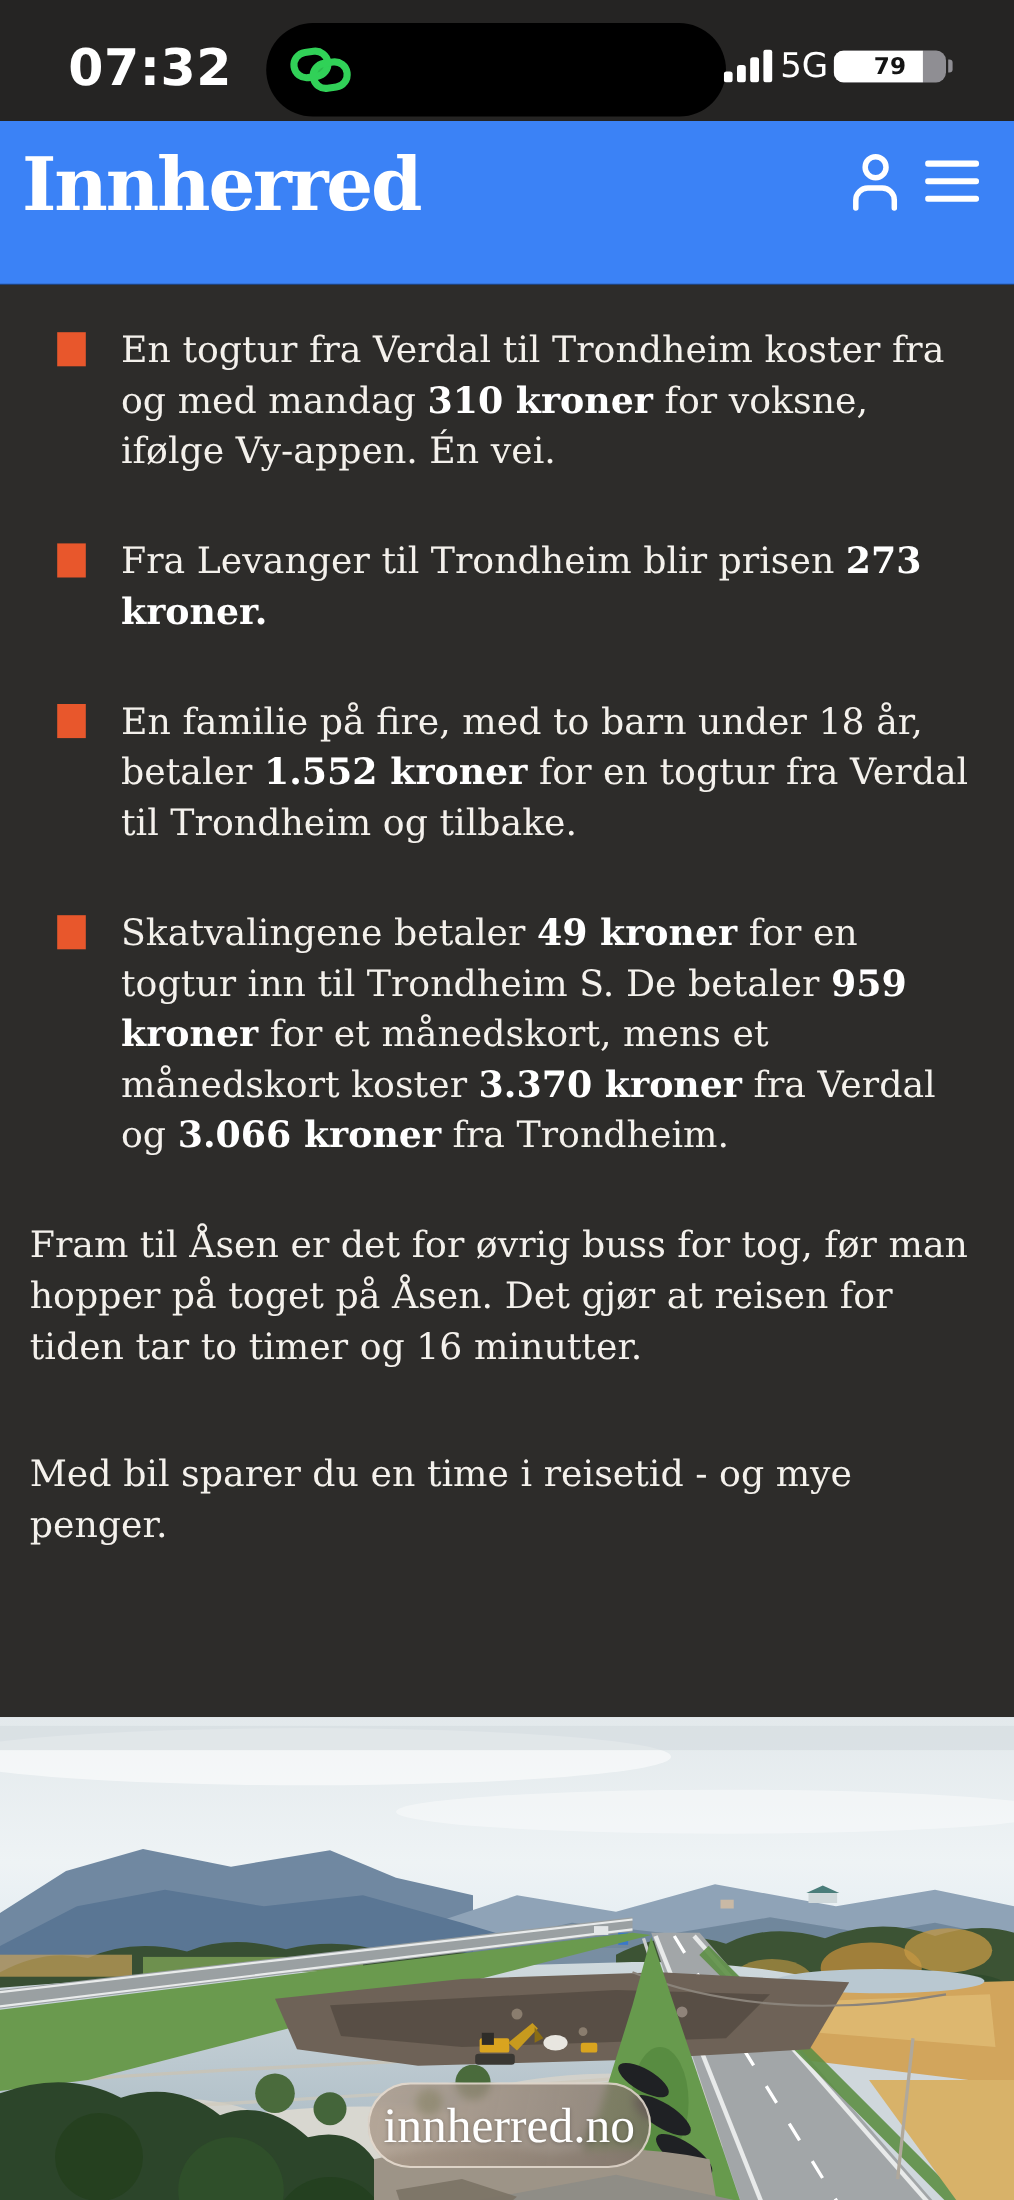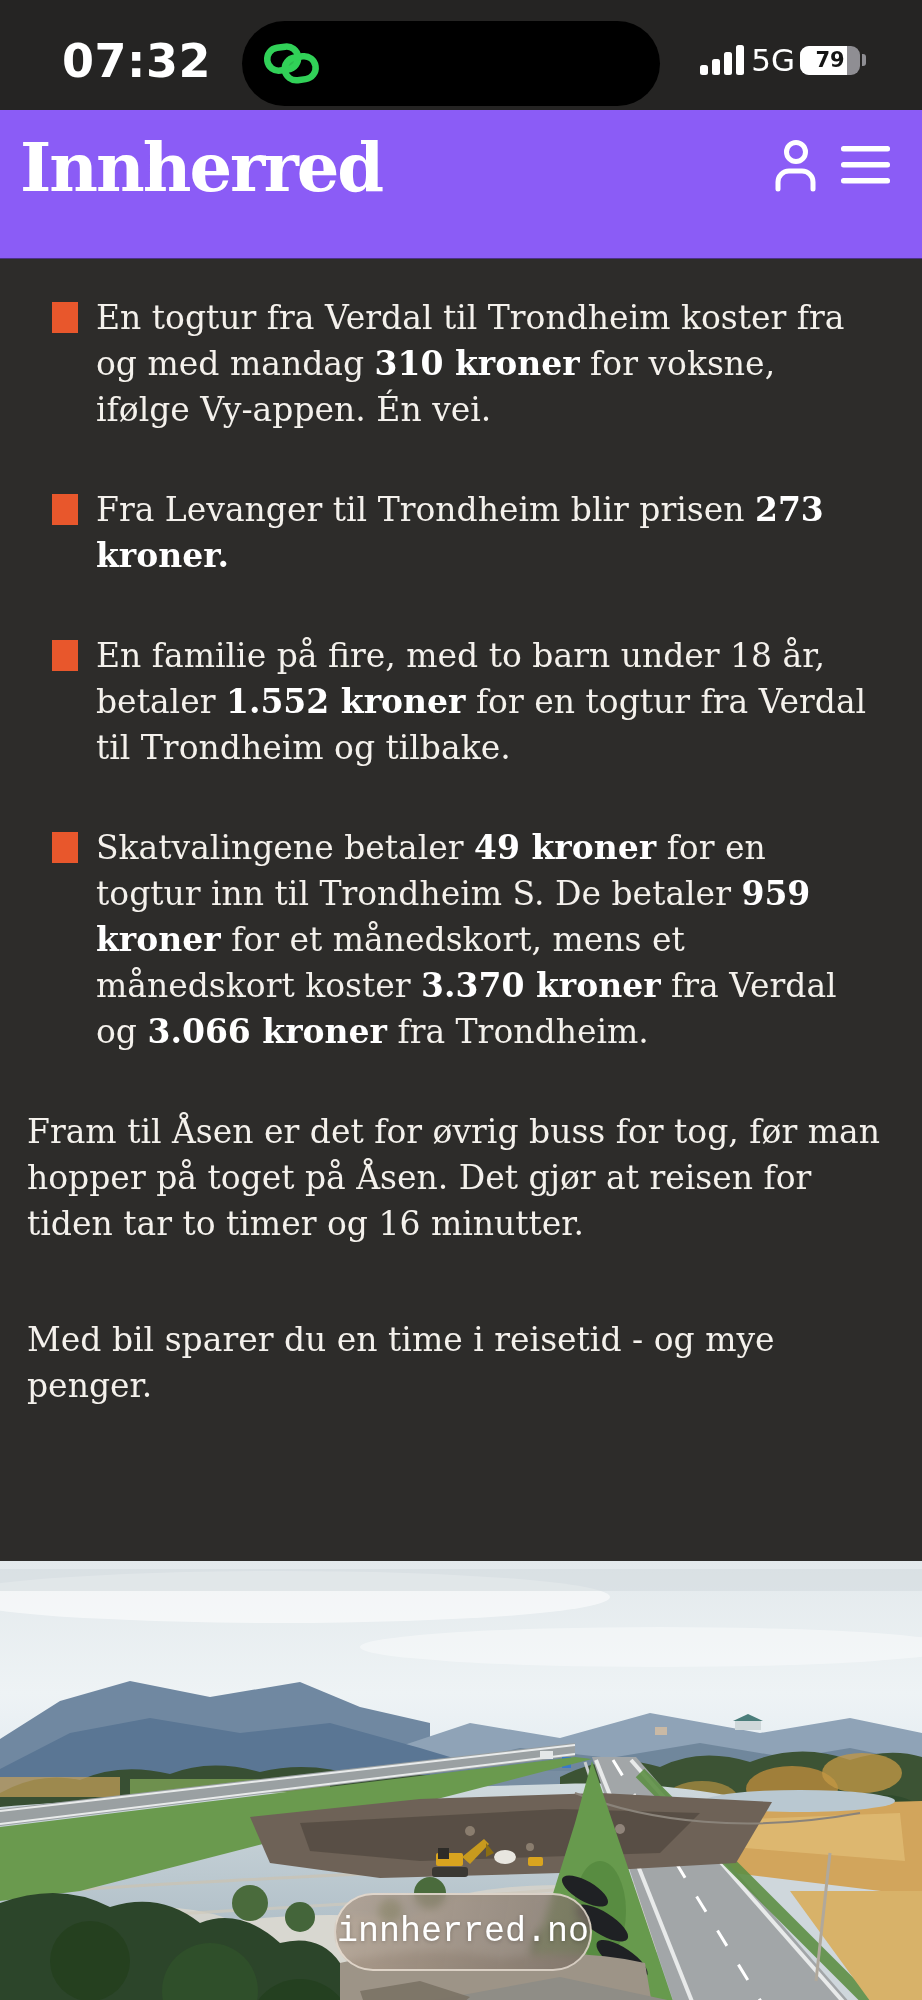--- a/index.html
+++ b/index.html
@@ -24,55 +24,55 @@
   }
   .status-right{
     position:absolute;right:56px;top:42px;
     display:flex;align-items:center;gap:5px;
   }
   .net-label{
     font-family:"DejaVu Sans", sans-serif;font-size:31px;color:#fff;
   }
   .battery{
     position:relative;width:60px;height:29px;border-radius:9px;
-    background:#8f8e93;overflow:hidden;
+    background:#8f8e93;overflow:hidden;padding-left:42px;
   }
   .battery-fill{
     position:absolute;left:0;top:0;bottom:0;width:79%;
     background:#ffffff;
   }
   .battery-num{
     position:absolute;inset:0;display:flex;align-items:center;justify-content:center;
     font-family:"DejaVu Sans", sans-serif;font-weight:bold;font-size:21px;color:#141414;
   }
   .battery-cap{
     width:4px;height:12px;background:#8f8e93;border-radius:0 3px 3px 0;margin-left:2px;
   }
   .batt-wrap{display:flex;align-items:center;}
   
   .header{
-    position:relative;height:148px;background:#8b5cf6;
+    position:relative;height:148px;background:#3b82f6;
     border-bottom:1px solid rgba(0,0,0,.45);
   }
   .logo{
     position:absolute;left:20px;top:24px;
     font-family:"DejaVu Serif", serif;font-weight:bold;font-size:67px;
     letter-spacing:-2px;color:#ffffff;text-decoration:none;line-height:1;
   }
   .hdr-icons{
     position:absolute;right:32px;top:28px;display:flex;align-items:center;gap:22px;
   }
   .icon-btn{background:none;border:none;padding:0;cursor:pointer;display:block;}
   
   .article{
     padding:36px 27px 0 27px;color:#f4f1ec;
   }
   ul.bullets{list-style:none;margin:0;padding:0 0 0 25px;}
   li.bullet-item{
-    display:flex;gap:18px;margin-bottom:54px;
+    display:flex;gap:32px;margin-bottom:54px;
     font-size:33px;line-height:46px;
   }
   .bullet-marker{
     flex:0 0 auto;width:26px;height:31px;margin-top:7px;
     background:#e8572c;
   }
   .bullet-text{max-width:780px;}
   .bullet-text strong, .paras strong{font-weight:bold;color:#ffffff;}
   .paras{margin-top:20px;}
   .paras p{
@@ -84,21 +84,21 @@
     background:#cfd7dc;
   }
   .photo svg{display:block;}
   .watermark{
     position:absolute;left:334px;top:332px;width:258px;height:78px;
     border-radius:40px;box-sizing:border-box;
     background:linear-gradient(100deg, rgba(173,156,140,.82), rgba(122,110,100,.78));
     border:2px solid rgba(242,232,222,.75);
     backdrop-filter:blur(4px);
     display:flex;align-items:center;justify-content:center;
-    font-family:Liberation Mono, monospace;font-size:35px;color:#ffffff;
+    font-family:Liberation Serif, serif;font-size:45px;color:#ffffff;
     text-shadow:0 1px 4px rgba(0,0,0,.25);
   }
 </style>
 </head>
 <body>
 
 <div class="statusbar">
   <div class="time">07:32</div>
 
   <div class="island">

